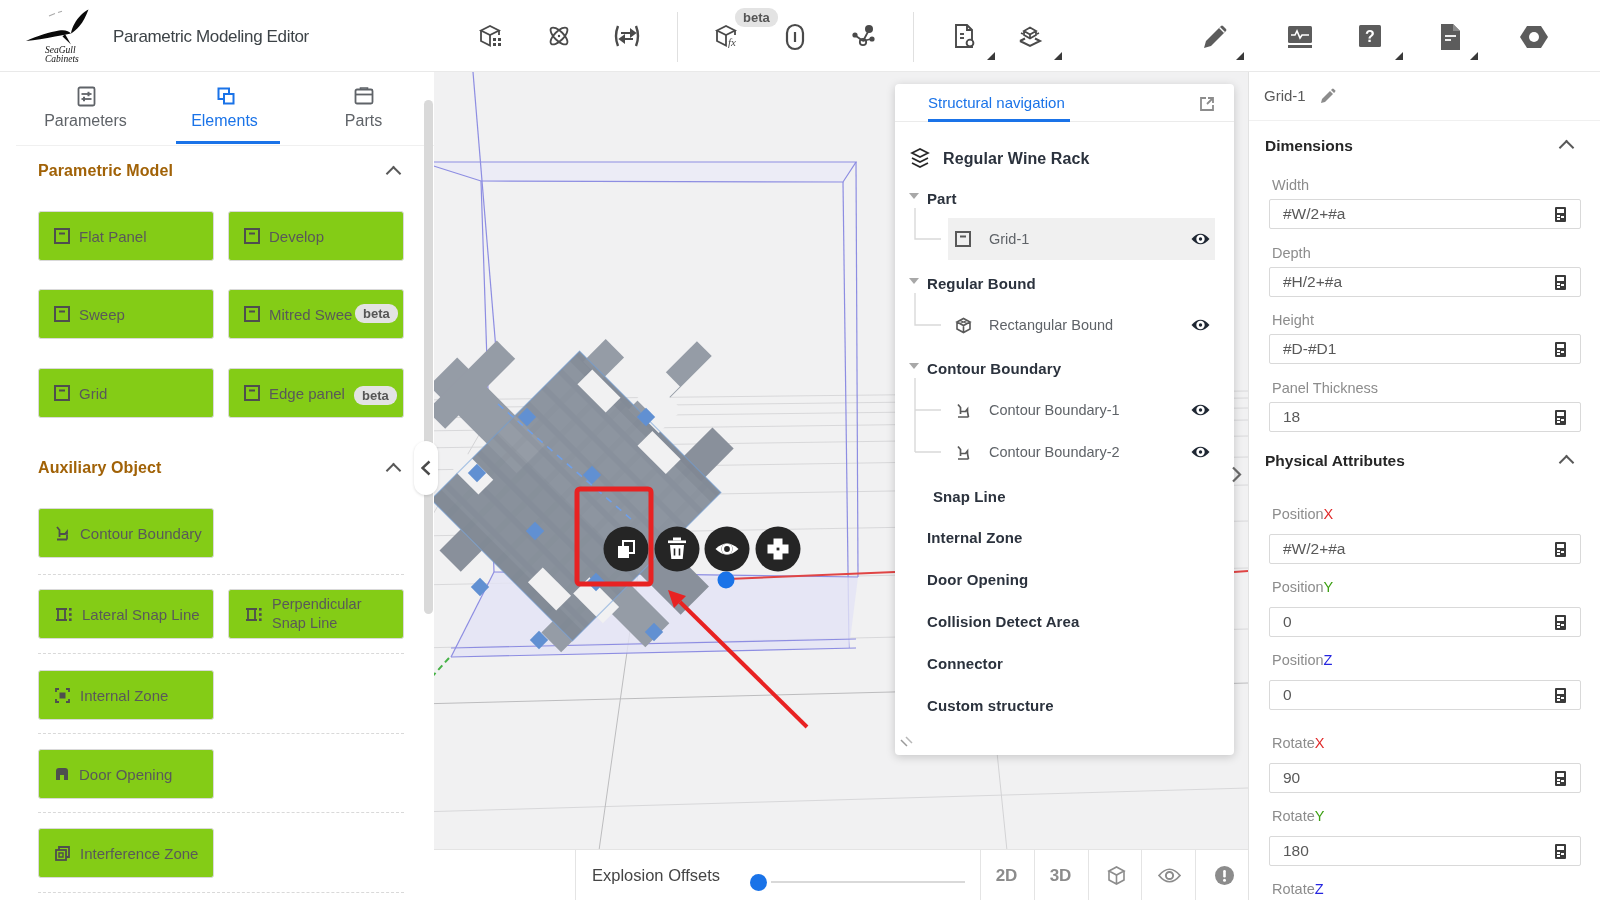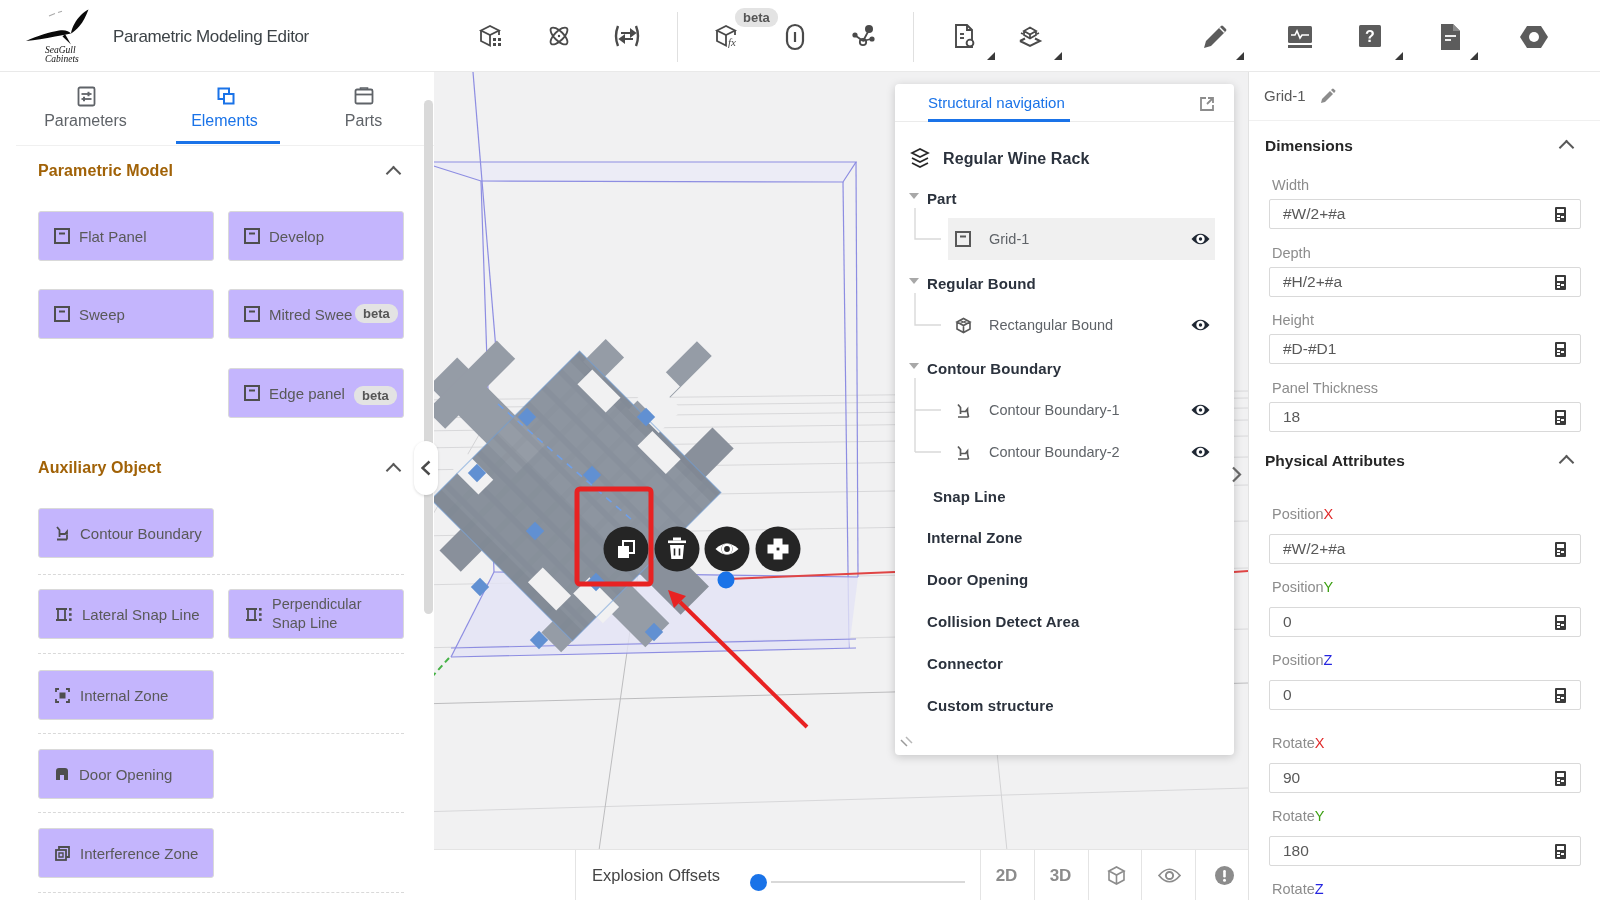--- a/index.html
+++ b/index.html
@@ -21,21 +21,21 @@
 
 #leftpanel { position:absolute; left:0; top:72px; width:418px; height:828px; background:#fff; z-index:20;margin-left:16px; }
 .tab { position:absolute; top:0; width:139px; height:73px; text-align:center; }
 .tab .lbl { position:absolute; top:40px; width:100%; font-size:16px; color:#5f6368; }
 .tab.active .lbl { color:#1a73e8; }
 #tabline { position:absolute; left:160px; top:69px; width:104px; height:3px; background:#1a73e8; }
 #tabborder { position:absolute; left:0; top:73px; width:418px; height:1px; background:#f0f0f0; }
 .sechead { position:absolute; left:22px; font-size:16px; font-weight:bold; color:#a16207; letter-spacing:0.1px;}
 .chev { position:absolute; width:11px; height:11px; border-left:2px solid #595959; border-top:2px solid #595959; transform:rotate(45deg); }
 .lbtn { position:absolute; width:176px; height:50px; border:1px solid #d9d9d9; border-radius:3px;
-  background:#c4b5fd; display:flex; align-items:center; }
+  background:#84cc16; display:flex; align-items:center; }
 .lbtn .txt { font-size:15px; color:#595959; margin-left:9px; white-space:nowrap; overflow:hidden; }
 .lbtn svg { margin-left:15px; flex:none; }
 .dash-sep { position:absolute; left:22px; width:366px; border-top:1px dashed #d9d9d9; }
 #lscroll { position:absolute; left:408px; top:28px; width:9px; height:514px; background:#d9d9d9; border-radius:5px; }
 
 
 #viewport { position:absolute; left:418px; top:72px; width:830px; height:828px; background:#f1f1f2; overflow:hidden; }
 
 
 #bottombar { position:absolute; left:0px; top:777px; width:830px; height:51px; background:#fff; border-top:1px solid #e4e4e4; }
@@ -239,20 +239,27 @@
         <div class="txt">Sweep</div>
       </div>
     <div class="lbtn" style="left:212px; top:217px">
         <svg width="16" height="16" viewBox="0 0 16 16">
           <rect x="1" y="1" width="14" height="14" fill="none" stroke="#4e4e4e" stroke-width="2"></rect>
           <line x1="5" y1="5.5" x2="11" y2="5.5" stroke="#4e4e4e" stroke-width="2"></line>
         </svg>
         <div class="txt">Mitred Swee</div>
       </div>
     <div class="betapill" style="left:339px; top:232px">beta</div>
+    <div class="lbtn" style="left:22px; top:296px">
+        <svg width="16" height="16" viewBox="0 0 16 16">
+          <rect x="1" y="1" width="14" height="14" fill="none" stroke="#4e4e4e" stroke-width="2"></rect>
+          <line x1="5" y1="5.5" x2="11" y2="5.5" stroke="#4e4e4e" stroke-width="2"></line>
+        </svg>
+        <div class="txt">Grid</div>
+      </div>
     <div class="lbtn" style="left:212px; top:296px">
         <svg width="16" height="16" viewBox="0 0 16 16">
           <rect x="1" y="1" width="14" height="14" fill="none" stroke="#4e4e4e" stroke-width="2"></rect>
           <line x1="5" y1="5.5" x2="11" y2="5.5" stroke="#4e4e4e" stroke-width="2"></line>
         </svg>
         <div class="txt">Edge panel</div>
       </div>
     <div class="betapill" style="left:338px; top:314px">beta</div>
 
     <div class="sechead" style="top:387px">Auxiliary Object</div>

